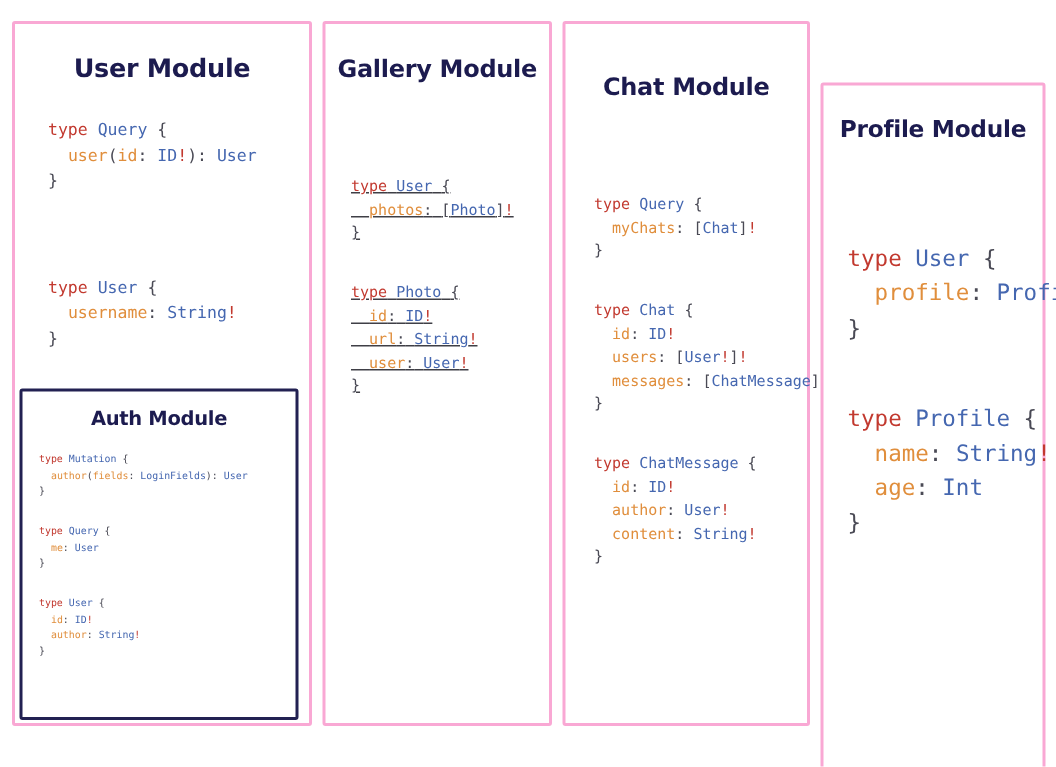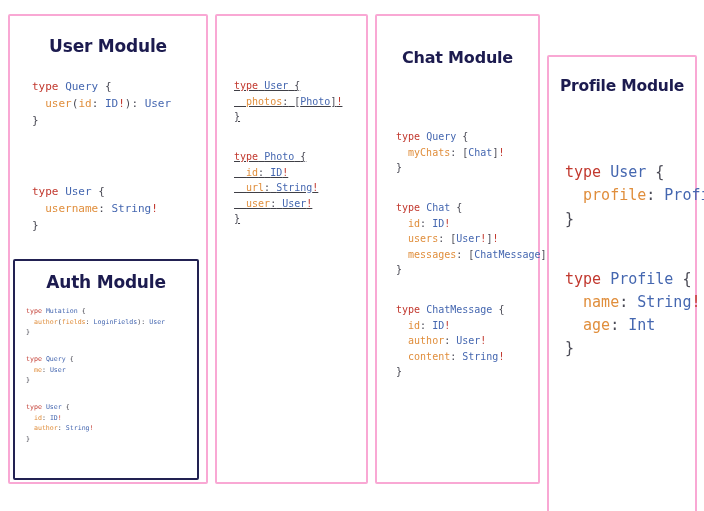--- a/index.html
+++ b/index.html
@@ -86,21 +86,21 @@
     position: absolute;
     box-sizing: border-box;
     left: 3px;
     top: 243px;
     width: 186px;
     height: 221px;
     background: #ffffff;
     border: 2px solid #222152;
     border-radius: 2px;
   }
-  #card-auth .module-title { font-size: 17px; margin-top: 11px; }
+  #card-auth .module-title { font-size: 13px; margin-top: 11px; }
   #code-auth {
     font-size: 6.6px;
     margin: 14px 0 0 11px;
     line-height: 1.6;
   }
 
   .spacer-line { display: block; height: 0.9em; }
 </style>
 </head>
 <body>
@@ -129,20 +129,21 @@
 <span class="p">}</span>
 <span class="spacer-line"></span>
 <span class="k">type</span> <span class="tn">User</span> <span class="p">{</span>
   <span class="fn">id</span><span class="p">:</span> <span class="tn">ID</span><span class="bang">!</span>
   <span class="fn">author</span><span class="p">:</span> <span class="tn">String</span><span class="bang">!</span>
 <span class="p">}</span></div>
     </div>
   </div>
 
   <div class="module-card" id="card-gallery">
+    <div class="module-title">Gallery Module</div>
     <div class="code-block" id="code-gallery"><span class="k">type</span> <span class="tn">User</span> <span class="p">{</span>
   <span class="fn">photos</span><span class="p">:</span> <span class="p">[</span><span class="tn">Photo</span><span class="p">]</span><span class="bang">!</span>
 <span class="p">}</span>
 <span class="spacer-line"></span>
 <span class="k">type</span> <span class="tn">Photo</span> <span class="p">{</span>
   <span class="fn">id</span><span class="p">:</span> <span class="tn">ID</span><span class="bang">!</span>
   <span class="fn">url</span><span class="p">:</span> <span class="tn">String</span><span class="bang">!</span>
   <span class="fn">user</span><span class="p">:</span> <span class="tn">User</span><span class="bang">!</span>
 <span class="p">}</span></div>
   </div>

